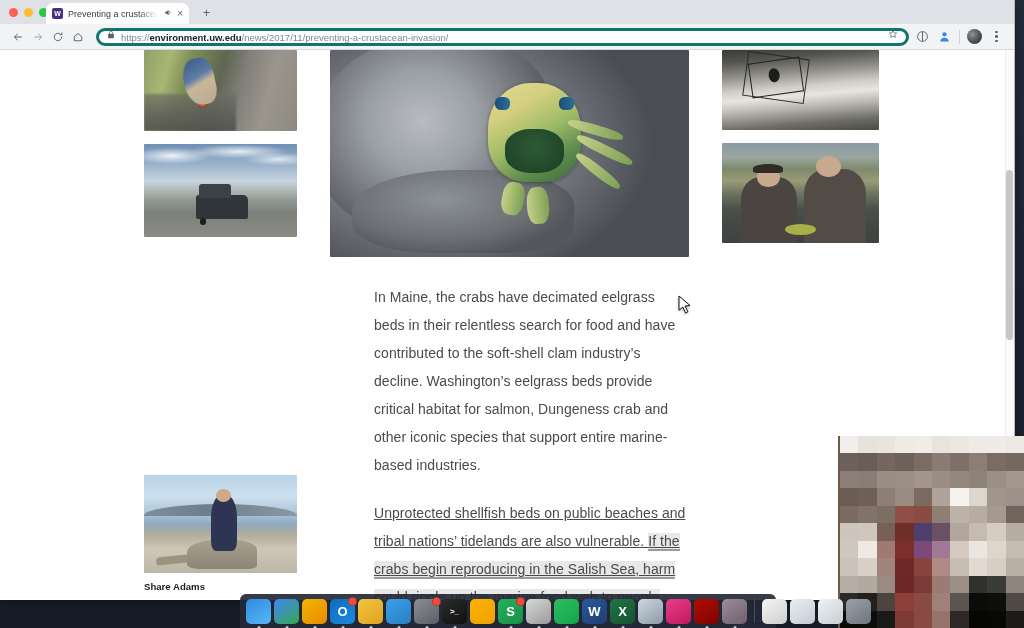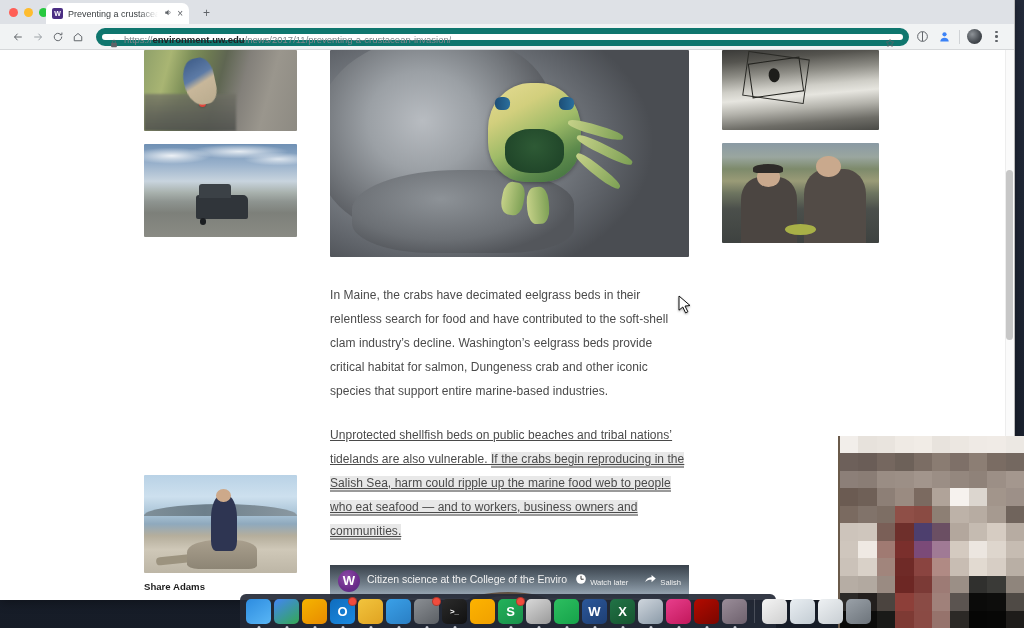--- a/index.html
+++ b/index.html
@@ -64,22 +64,22 @@
     height: 26px; background: #f1f3f4; display: flex; align-items: center;
     padding: 0 8px; gap: 0; border-bottom: 1px solid #d6d8da; position: relative;
   }
   .navbtn {
     width: 20px; height: 20px; display: flex; align-items: center; justify-content: center;
     color: #5f6368;
   }
   .navbtn svg { display: block; }
   .omnibox {
     flex: 1 1 auto; height: 18px; margin: 0 6px 0 8px;
-    background: #fff; border: 6px solid #0f766e; border-radius: 9px;
-    display: flex; align-items: flex-start; padding: 0 8px; gap: 6px; position: relative;
+    background: #fff; border: 3px solid #0f766e; border-radius: 9px;
+    display: flex; align-items: flex-end; padding: 0 8px; gap: 6px; position: relative;
   }
   .lock { flex: 0 0 auto; color: #5f6368; }
   .url { font-size: 9.5px; color: #80868b; white-space: nowrap; overflow: hidden; }
   .url b { color: #202124; font-weight: 700; }
   .star { margin-left: auto; color: #5f6368; flex: 0 0 auto; }
   .tb-icons { display: flex; align-items: center; gap: 7px; padding-right: 2px; }
   .tb-icon { width: 15px; height: 15px; display: flex; align-items: center; justify-content: center; color: #5f6368; }
   .tb-sep { width: 1px; height: 14px; background: #d0d3d6; }
   .avatar-btn {
     width: 15px; height: 15px; border-radius: 50%;
@@ -250,22 +250,23 @@
   .l4 { left:48%; top:64%; width:6%; height:16%; transform: rotate(10deg); }
   .l5 { left:55%; top:66%; width:6%; height:18%; transform: rotate(-4deg); }
 
   .caption {
     font-size: 7.6px; color: #4d4d4d; line-height: 1.5; margin-top: 9px;
     letter-spacing: .1px;
   }
   .caption b { color: #1d1d1d; font-weight: 700; letter-spacing: .3px; }
 
   .body-p {
-    font-size: 12px; line-height: 2.0; color: #4a4a4a; margin-top: 26px;
+    font-size: 14px; line-height: 2.0; color: #4a4a4a; margin-top: 26px;
     letter-spacing: .05px;
+    margin-left: 44px;
   }
   .body-p.second { margin-top: 20px; text-decoration: underline; }
   .sel {
     background: #e8e8e8; border-bottom: 1px solid #9a9a9a;
     box-shadow: 0 1px 0 #9a9a9a; padding-bottom: 0;
   }
 
   
   .videobox {
     position: relative; width: 100%; height: 118px; overflow: hidden; background:#111;

